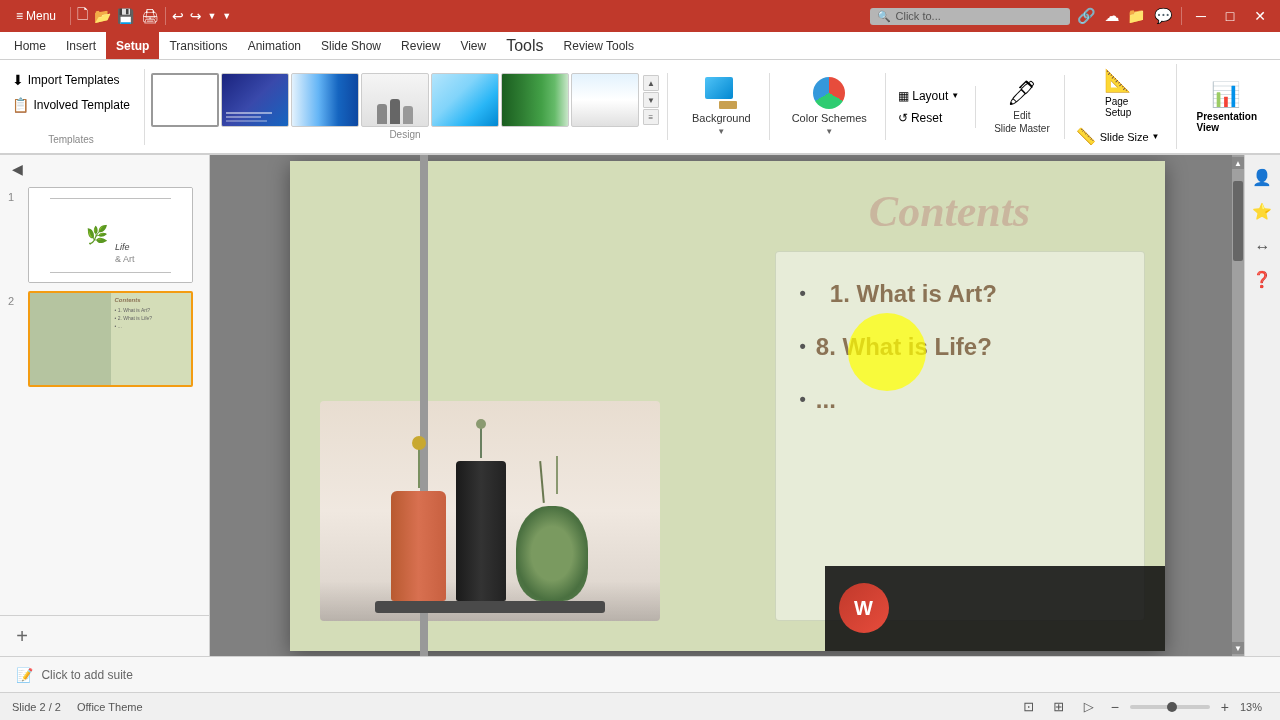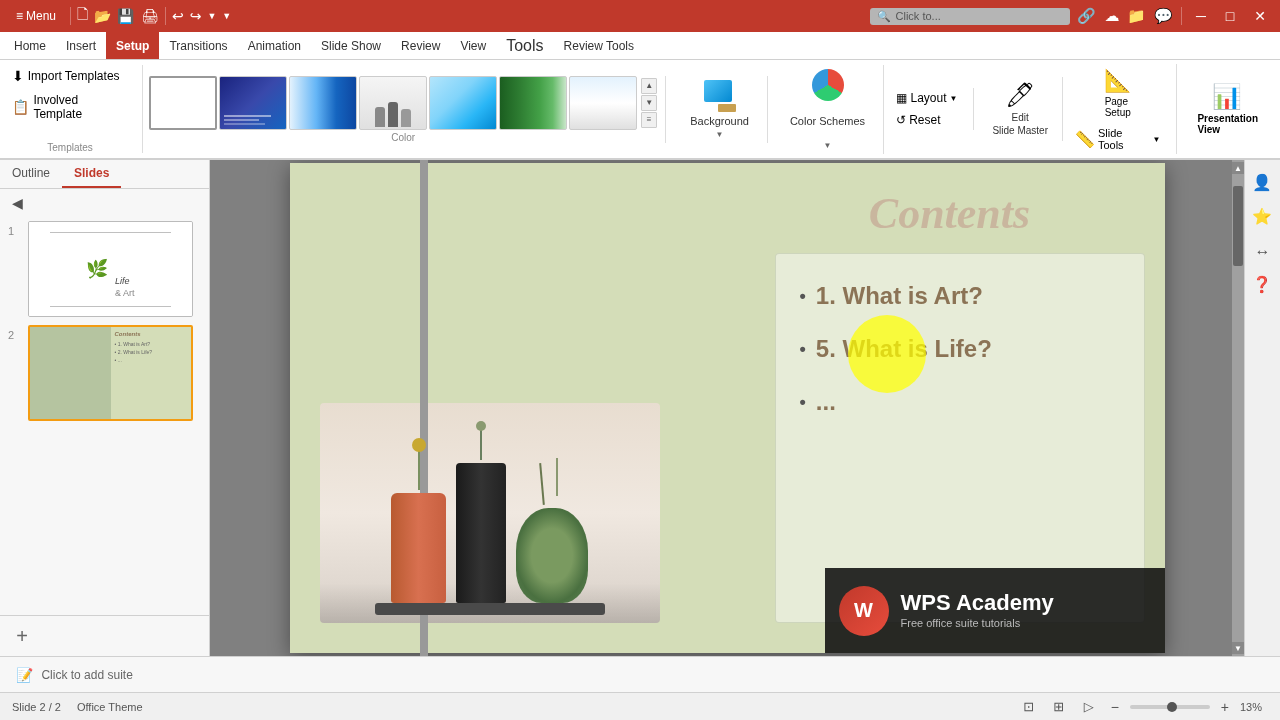--- a/index.html
+++ b/index.html
@@ -91,36 +91,36 @@
       <div style="width:68px; height:54px; background:linear-gradient(135deg, #b3e5fc, #81d4fa 40%, #29b6f6 70%, #0288d1); border:1px solid #ccc; cursor:pointer; border-radius:2px;"></div>
       <div style="width:68px; height:54px; background:linear-gradient(to right, #1b5e20, #2e7d32 30%, #43a047 60%, #66bb6a 80%, #c8e6c9); border:1px solid #ccc; cursor:pointer; border-radius:2px;"></div>
       <div style="width:68px; height:54px; background:linear-gradient(to bottom, #e3f2fd, #fff 50%, #e0e0e0); border:1px solid #ccc; cursor:pointer; border-radius:2px;"></div>
 
       <div style="display:flex; flex-direction:column; gap:1px; margin-left:2px;">
         <div style="width:16px; height:16px; background:#f0f0f0; border:1px solid #ccc; display:flex; align-items:center; justify-content:center; cursor:pointer; font-size:8px; color:#555; border-radius:1px;">▲</div>
         <div style="width:16px; height:16px; background:#f0f0f0; border:1px solid #ccc; display:flex; align-items:center; justify-content:center; cursor:pointer; font-size:8px; color:#555; border-radius:1px;">▼</div>
         <div style="width:16px; height:16px; background:#f0f0f0; border:1px solid #ccc; display:flex; align-items:center; justify-content:center; cursor:pointer; font-size:8px; color:#555; border-radius:1px;">≡</div>
       </div>
     </div>
-    <div style="font-size:10px; color:#888; text-align:center; margin-top:2px;">Color</div>
+    <div style="font-size:10px; color:#888; text-align:center; margin-top:2px;">Design</div>
   </div>
 
   <div style="display:flex; flex-direction:column; align-items:flex-end; border-right:1px solid #ddd; padding:0 10px; margin-right:4px;">
     <div style="display:flex; flex-direction:column; align-items:center; padding:4px 8px; cursor:pointer; border-radius:3px; gap:3px;">
       <div style="position:relative; width:32px; height:32px;">
         <div style="width:28px; height:22px; background:linear-gradient(135deg, #4fc3f7, #0288d1); border-radius:2px; position:absolute; top:0; left:0;"></div>
         <div style="width:18px; height:8px; background:#c8a050; border-radius:1px; position:absolute; bottom:0; right:0;"></div>
       </div>
       <span style="font-size:11px; color:#333; white-space:nowrap;">Background</span>
       <span style="font-size:8px; color:#666;">▼</span>
     </div>
   </div>
 
   <div style="display:flex; flex-direction:column; align-items:center; border-right:1px solid #ddd; padding:0 10px; margin-right:4px;">
-    <div style="display:flex; flex-direction:column; align-items:center; padding:4px 8px; cursor:pointer; border-radius:3px; gap:14px;">
+    <div style="display:flex; flex-direction:column; align-items:center; padding:4px 8px; cursor:pointer; border-radius:3px; gap:3px;">
       <div style="width:32px; height:32px; position:relative;">
         <div style="width:32px; height:32px; border-radius:50%; background:conic-gradient(#e74c3c 0deg 120deg, #2ecc71 120deg 240deg, #3498db 240deg 360deg);"></div>
       </div>
       <span style="font-size:11px; color:#333; white-space:nowrap;">Color Schemes</span>
       <span style="font-size:8px; color:#666;">▼</span>
     </div>
   </div>
 
   <div style="display:flex; flex-direction:column; gap:2px; border-right:1px solid #ddd; padding-right:8px; margin-right:4px;">
     <div style="display:flex; align-items:center; gap:3px; padding:3px 8px; cursor:pointer; border-radius:3px; font-size:12px;">
@@ -142,42 +142,38 @@
   </div>
 
   <div style="display:flex; flex-direction:column; gap:2px; border-right:1px solid #ddd; padding-right:8px; margin-right:4px;">
     <div style="display:flex; flex-direction:column; align-items:center; padding:4px 8px; cursor:pointer; border-radius:3px; font-size:12px; gap:2px;">
       <span style="font-size:22px;">📐</span>
       <span style="font-size:10px; white-space:nowrap;">Page<br>Setup</span>
     </div>
     <div style="display:flex; align-items:center; gap:3px; padding:3px 8px; cursor:pointer; border-radius:3px; font-size:12px;">
       <span style="font-size:16px;">📏</span>
       <span style="font-size:11px;">Slide
-Tools</span>
+Size</span>
       <span style="font-size:8px;">▼</span>
     </div>
   </div>
 
   <div style="display:flex; flex-direction:column; align-items:center; padding:0 8px;">
     <div style="display:flex; flex-direction:column; align-items:center; padding:4px 8px; cursor:pointer; border-radius:3px; gap:2px;">
       <span style="font-size:24px;">📊</span>
       <span style="font-size:10px; white-space:nowrap;font-weight:bold;">Presentation<br>View</span>
     </div>
   </div>
 
 </div>
 
 <div style="display:flex; flex:1; overflow:hidden;">
 
   <div style="width:210px; background:#f7f7f7; border-right:1px solid #d0d0d0; display:flex; flex-direction:column;">
 
-    <div style="display:flex; border-bottom:1px solid #d0d0d0;">
-      <div style="padding:6px 12px; cursor:pointer; font-size:12px; color:#555; border-bottom:2px solid transparent;">Outline</div>
-      <div style="padding:6px 12px; cursor:pointer; font-size:12px; color:#c0392b; font-weight:bold; border-bottom:2px solid #c0392b;">Slides</div>
-    </div>
 
     <div style="display:flex; justify-content:flex-start; padding:4px 6px;">
       <div style="cursor:pointer; font-size:14px; color:#555; padding:2px 6px;" title="Previous">◀</div>
     </div>
 
     <div style="flex:1; overflow-y:auto; padding:4px 8px; display:flex; flex-direction:column; gap:8px;">
 
       <div style="display:flex; gap:6px; align-items:flex-start; cursor:pointer;">
         <span style="font-size:11px; color:#888; width:14px; flex-shrink:0; margin-top:4px;">1</span>
         <div style="width:165px; height:96px; border:1px solid #bbb; background:white; overflow:hidden; border-radius:2px; position:relative;">
@@ -245,42 +241,38 @@
       </div>
 
       <div style="position:absolute; right:30px; top:25px; width:370px; text-align:center;">
         <span style="font-size:44px; font-weight:bold; color:#C8B09A; font-style:italic; opacity:0.85; font-family:Georgia, serif;">Contents</span>
       </div>
 
       <div style="position:absolute; right:20px; top:90px; width:370px; height:370px; background:rgba(255,255,255,0.45); border:1px solid rgba(180,190,160,0.5); border-radius:4px; padding:28px 24px; display:flex; flex-direction:column; gap:0;">
 
         <div style="display:flex; align-items:center; gap:10px; margin-bottom:25px;">
           <span style="font-size:18px; color:#555; font-weight:bold;">•</span>
-          <span style="font-size:24px; color:#8B7355; font-weight:bold;">1. What is Art?</span>
+          <span style="font-size:24px; color:#8B7355; font-weight:bold;margin-left:14px;">1. What is Art?</span>
         </div>
 
         <div style="display:flex; align-items:center; gap:10px; margin-bottom:25px; position:relative;">
           <span style="font-size:18px; color:#555; font-weight:bold;">•</span>
-          <span style="font-size:24px; color:#8B7355; font-weight:bold;">5. What is Life?</span>
+          <span style="font-size:24px; color:#8B7355; font-weight:bold;">8. What is Life?</span>
 
           <div style="position:absolute; left:48px; top:-20px; width:78px; height:78px; border-radius:50%; background:rgba(255,255,0,0.72);"></div>
         </div>
 
         <div style="display:flex; align-items:center; gap:10px;">
           <span style="font-size:18px; color:#555; font-weight:bold;">•</span>
           <span style="font-size:24px; color:#8B7355; font-weight:bold;">...</span>
         </div>
       </div>
 
       <div style="position:absolute; bottom:0; right:0; width:340px; height:85px; background:rgba(10,10,10,0.86); display:flex; align-items:center; gap:12px; padding:10px 14px; z-index:20;">
         <div style="width:50px; height:50px; background:linear-gradient(135deg, #c0392b, #e74c3c); border-radius:50%; display:flex; align-items:center; justify-content:center; font-size:20px; font-weight:900; color:white; flex-shrink:0;">W</div>
-        <div>
-          <div style="font-size:22px; font-weight:bold; color:white; line-height:1;">WPS Academy</div>
-          <div style="font-size:11px; color:#bbb; margin-top:3px;">Free office suite tutorials</div>
-        </div>
       </div>
 
     </div>
 
     <div style="position:absolute; right:0; top:0; bottom:0; width:12px; background:#a0a0a0; display:flex; flex-direction:column; align-items:center; padding:2px 0; gap:2px;">
       <div style="width:12px; height:12px; background:#888; display:flex; align-items:center; justify-content:center; cursor:pointer; font-size:8px; color:white;">▲</div>
       <div style="width:10px; height:80px; background:#666; border-radius:2px; cursor:pointer; margin-top:10px;"></div>
       <div style="position:absolute; bottom:2px; width:12px; height:12px; background:#888; display:flex; align-items:center; justify-content:center; cursor:pointer; font-size:8px; color:white;">▼</div>
     </div>
 

